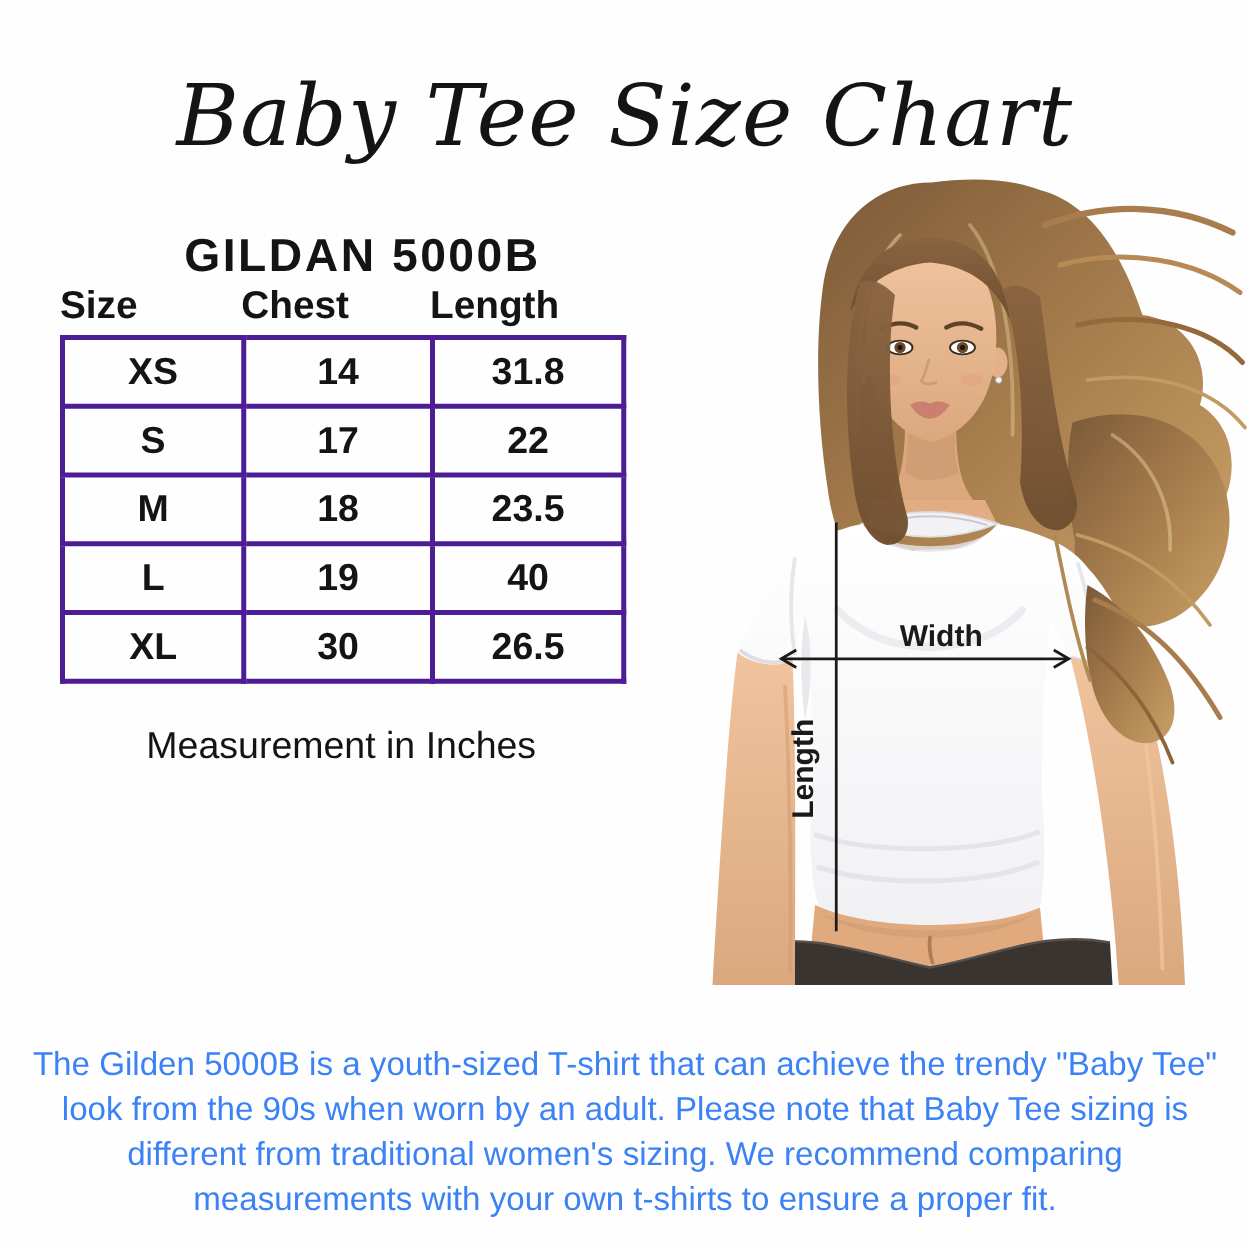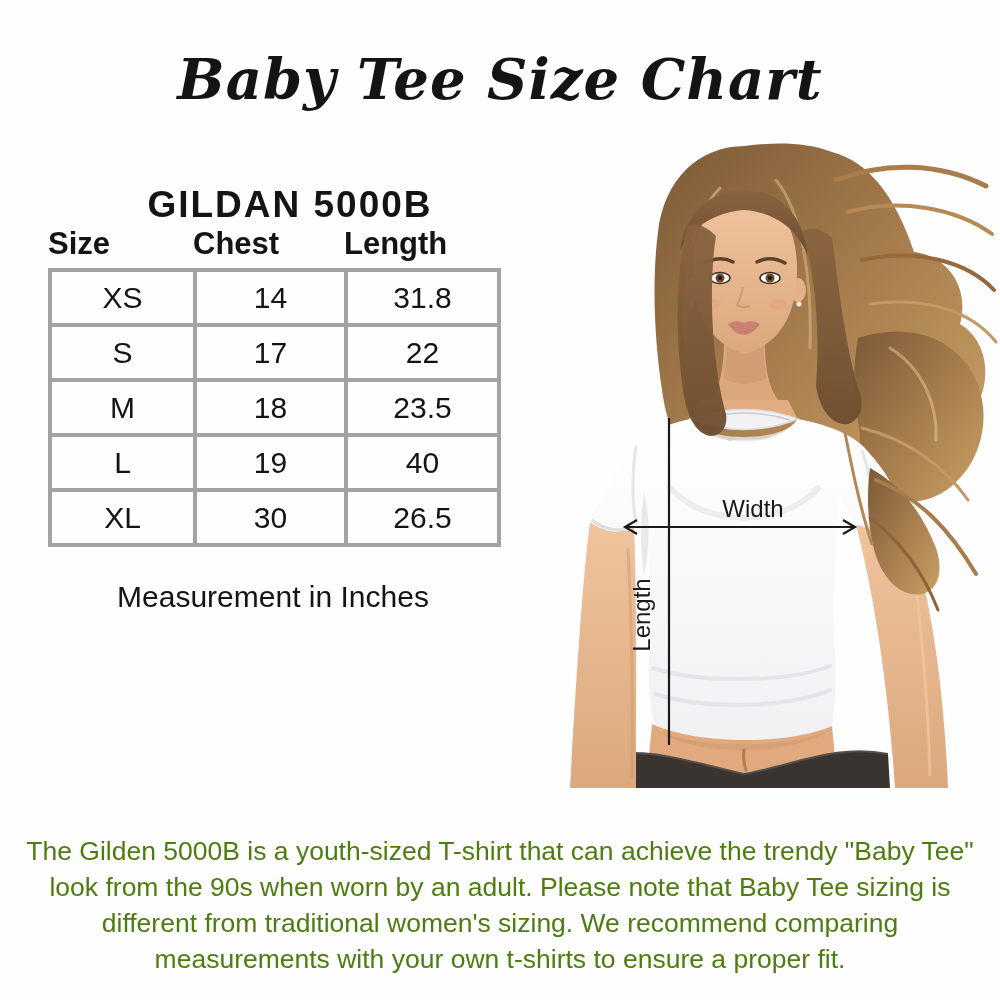--- a/index.html
+++ b/index.html
@@ -1,31 +1,31 @@
 <!DOCTYPE html>
 <html><head>
 <meta charset="utf-8">
 <style>
   html,body{margin:0;padding:0;background:#fefefe;}
   .canvas{position:relative;width:1000px;height:1000px;background:#fefefe;overflow:hidden;
           font-family:"Liberation Sans",sans-serif;color:#141414;}
   .title{position:absolute;top:8px;left:0;width:100%;text-align:center;
-         font-family:"DejaVu Serif",serif;font-style:italic;font-weight:700;
-         font-size:56px;letter-spacing:1px;white-space:nowrap;}
+         font-family:"DejaVu Serif",serif;font-style:italic;font-weight:400;
+         font-size:68px;letter-spacing:1px;white-space:nowrap;}
   .product{position:absolute;top:164px;left:60px;width:460px;text-align:center;
            font-size:37px;letter-spacing:2px;font-weight:700;margin-top:20px;}
   .thead{position:absolute;top:226px;left:48px;display:grid;grid-template-columns:145px 151px 153px;}
   .thead div{font-weight:700;font-size:31px;}
   table.size-table{position:absolute;top:268px;left:48px;border-collapse:collapse;}
-  table.size-table td{border:4px solid #a3a3a3;height:51px;text-align:center;
-                      font-weight:400;font-size:30px;padding:0;}
+  table.size-table td{border:4px solid #4c1d95;height:51px;text-align:center;
+                      font-weight:700;font-size:30px;padding:0;}
   .caption{position:absolute;top:580px;left:48px;width:450px;text-align:center;font-size:30px;}
-  .photo{position:absolute;left:540px;top:128px;width:460px;height:660px;}
+  .photo{position:absolute;left:540px;top:128px;width:460px;height:660px;font-weight:bold;}
   .description{position:absolute;top:806px;left:25px;width:950px;text-align:center;
-               font-size:26.5px;line-height:1.36;color:#4d7c0f;}
+               font-size:26.5px;line-height:1.36;color:#3b82f6;}
   svg text{font-family:"Liberation Sans",sans-serif;}
 </style>
 </head>
 <body>
 
 <div class="canvas">
 
   <h1 class="title">Baby Tee Size Chart</h1>
 
   <div class="product">GILDAN 5000B</div>

